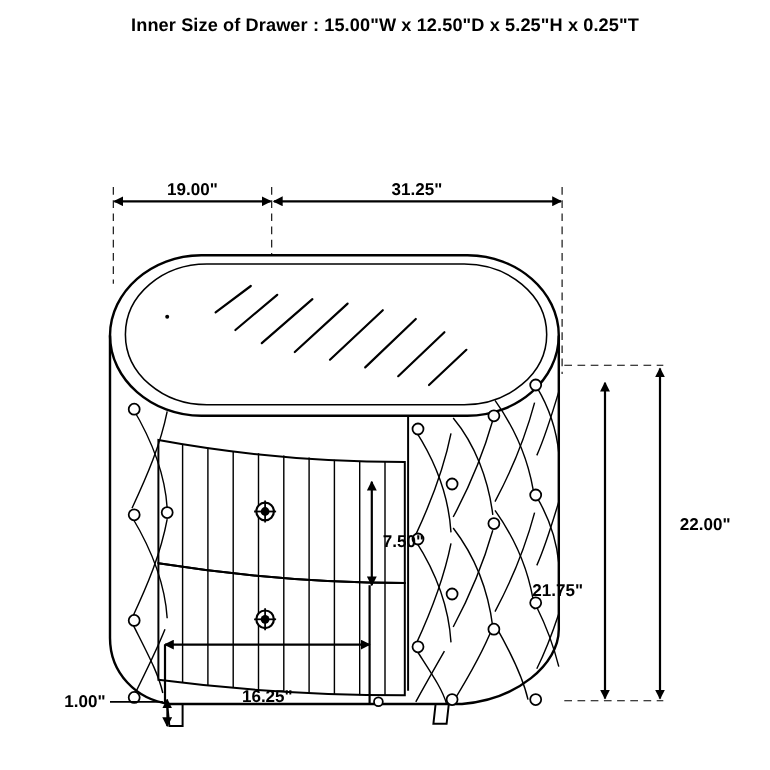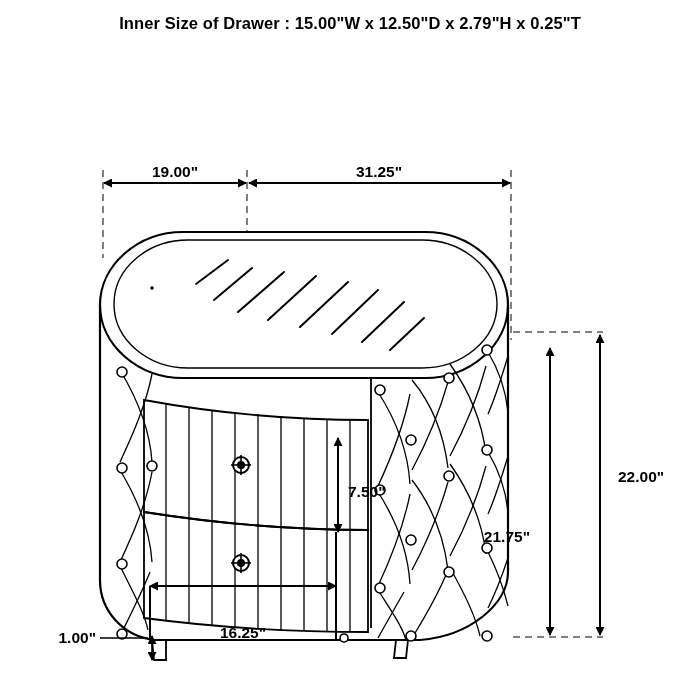--- a/index.html
+++ b/index.html
@@ -43,21 +43,21 @@
     font-size: 15.5px;
     font-weight: bold;
     fill: #000;
   }
 </style>
 </head>
 <body>
 
 <div id="stage">
 
-  <div class="title">Inner Size of Drawer : 15.00"W x 12.50"D x 2.79"H x 0.25"T</div>
+  <div class="title">Inner Size of Drawer : 15.00"W x 12.50"D x 5.25"H x 0.25"T</div>
 
   <svg class="diagram" viewBox="0 0 700 700">
     <defs>
       <marker id="arrHead" markerWidth="9" markerHeight="9" refX="8" refY="4.5" orient="auto" markerUnits="userSpaceOnUse">
         <path d="M0,0 L9,4.5 L0,9 z" fill="#000"></path>
       </marker>
       <marker id="arrTail" markerWidth="9" markerHeight="9" refX="1" refY="4.5" orient="auto" markerUnits="userSpaceOnUse">
         <path d="M9,0 L0,4.5 L9,9 z" fill="#000"></path>
       </marker>
     </defs>

